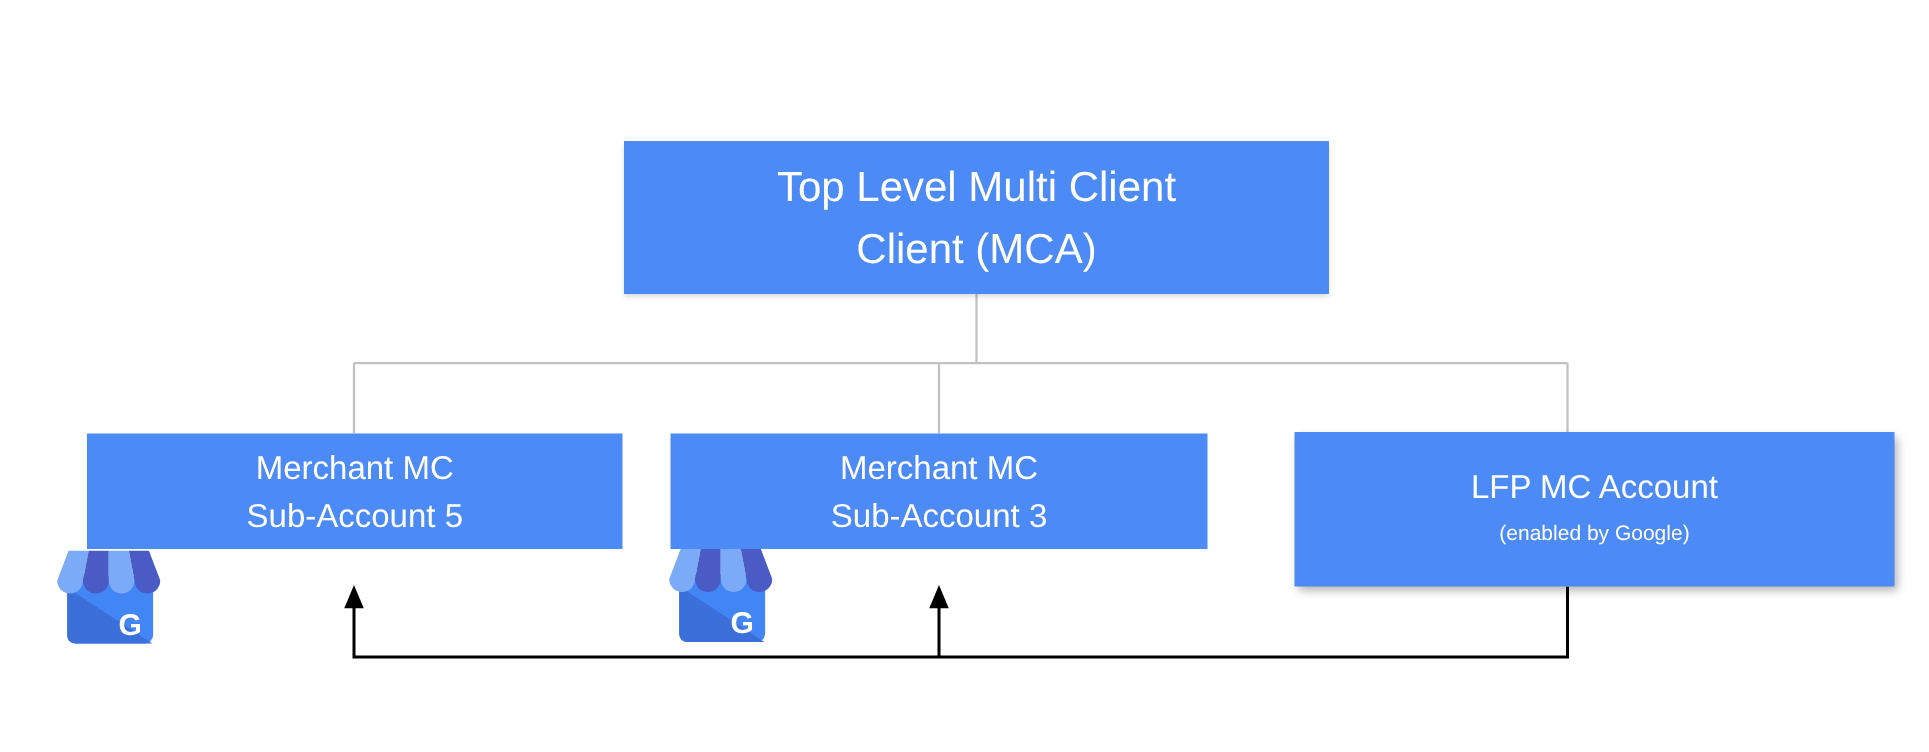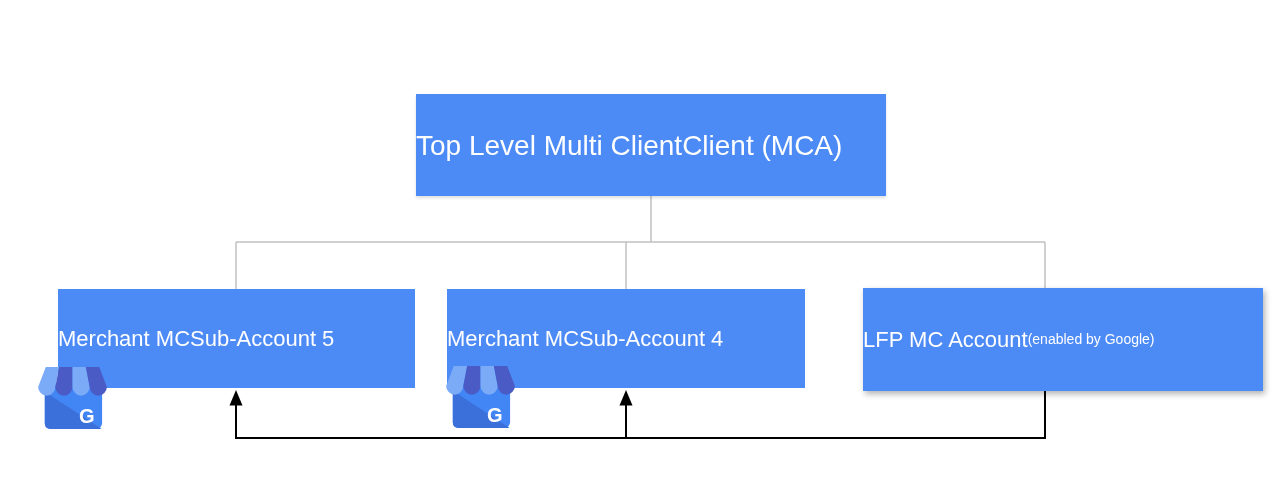--- a/index.html
+++ b/index.html
@@ -10,32 +10,34 @@
     position: relative;
     overflow: hidden;
   }
   .stage { position: absolute; inset: 0; }
   .wires { position: absolute; left: 0; top: 0; }
   .node {
     position: absolute;
     background: #4c8af5;
     color: #ffffff;
     display: flex;
+    flex-direction: column;
     align-items: center;
+    justify-content: center;
     text-align: center;
     box-sizing: border-box;
   }
   .node span { display: block; }
   .node-mca {
     left: 416px; top: 94px; width: 470px; height: 102px;
     font-size: 28px; line-height: 41px;
     box-shadow: 0 2px 3px rgba(0,0,0,0.13);
   }
   .node-sub {
-    top: 289px; width: 357px; height: 99px;
+    top: 289px; width: 357px; height: 77px;
     font-size: 22px; line-height: 32px;
   }
   .node-sub1 { left: 58px; }
   .node-sub2 { left: 447px; width: 358px; }
   .node-lfp {
     left: 863px; top: 288px; width: 400px; height: 103px;
     font-size: 22px; line-height: 31px;
     box-shadow: 2px 3px 6px rgba(0,0,0,0.30);
   }
   .node-lfp .line2 { font-size: 14px; }
@@ -62,21 +64,21 @@
     <span class="line2">Client (MCA)</span>
   </div>
 
   <div class="node node-sub node-sub1">
     <span class="line1">Merchant MC</span>
     <span class="line2">Sub-Account 5</span>
   </div>
 
   <div class="node node-sub node-sub2">
     <span class="line1">Merchant MC</span>
-    <span class="line2">Sub-Account 4</span>
+    <span class="line2">Sub-Account 3</span>
   </div>
 
   <div class="node node-lfp">
     <span class="line1">LFP MC Account</span>
     <span class="line2">(enabled by Google)</span>
   </div>
 
   <svg class="biz-icon biz-icon-1" viewBox="0 0 72 66">
     <rect x="7" y="18" width="60" height="47" rx="6" fill="#4285f4"></rect>
     <path d="M7 26 L66.5 65 L13 65 Q7 65 7 59 Z" fill="#3b6fd9"></path>

